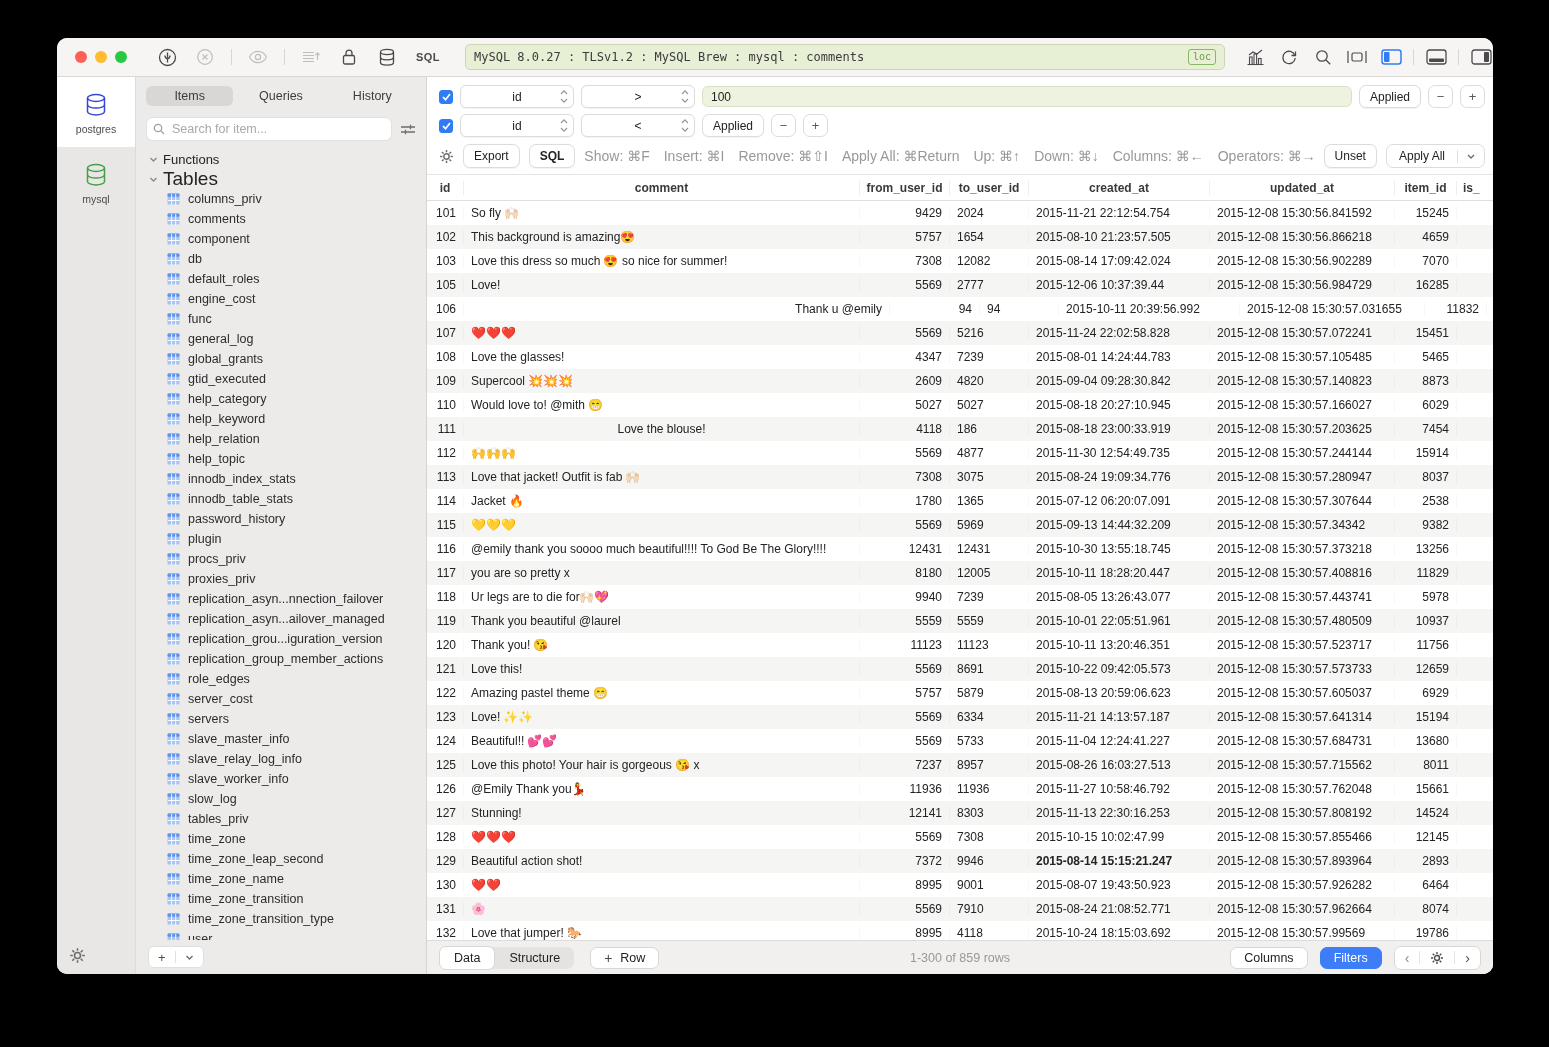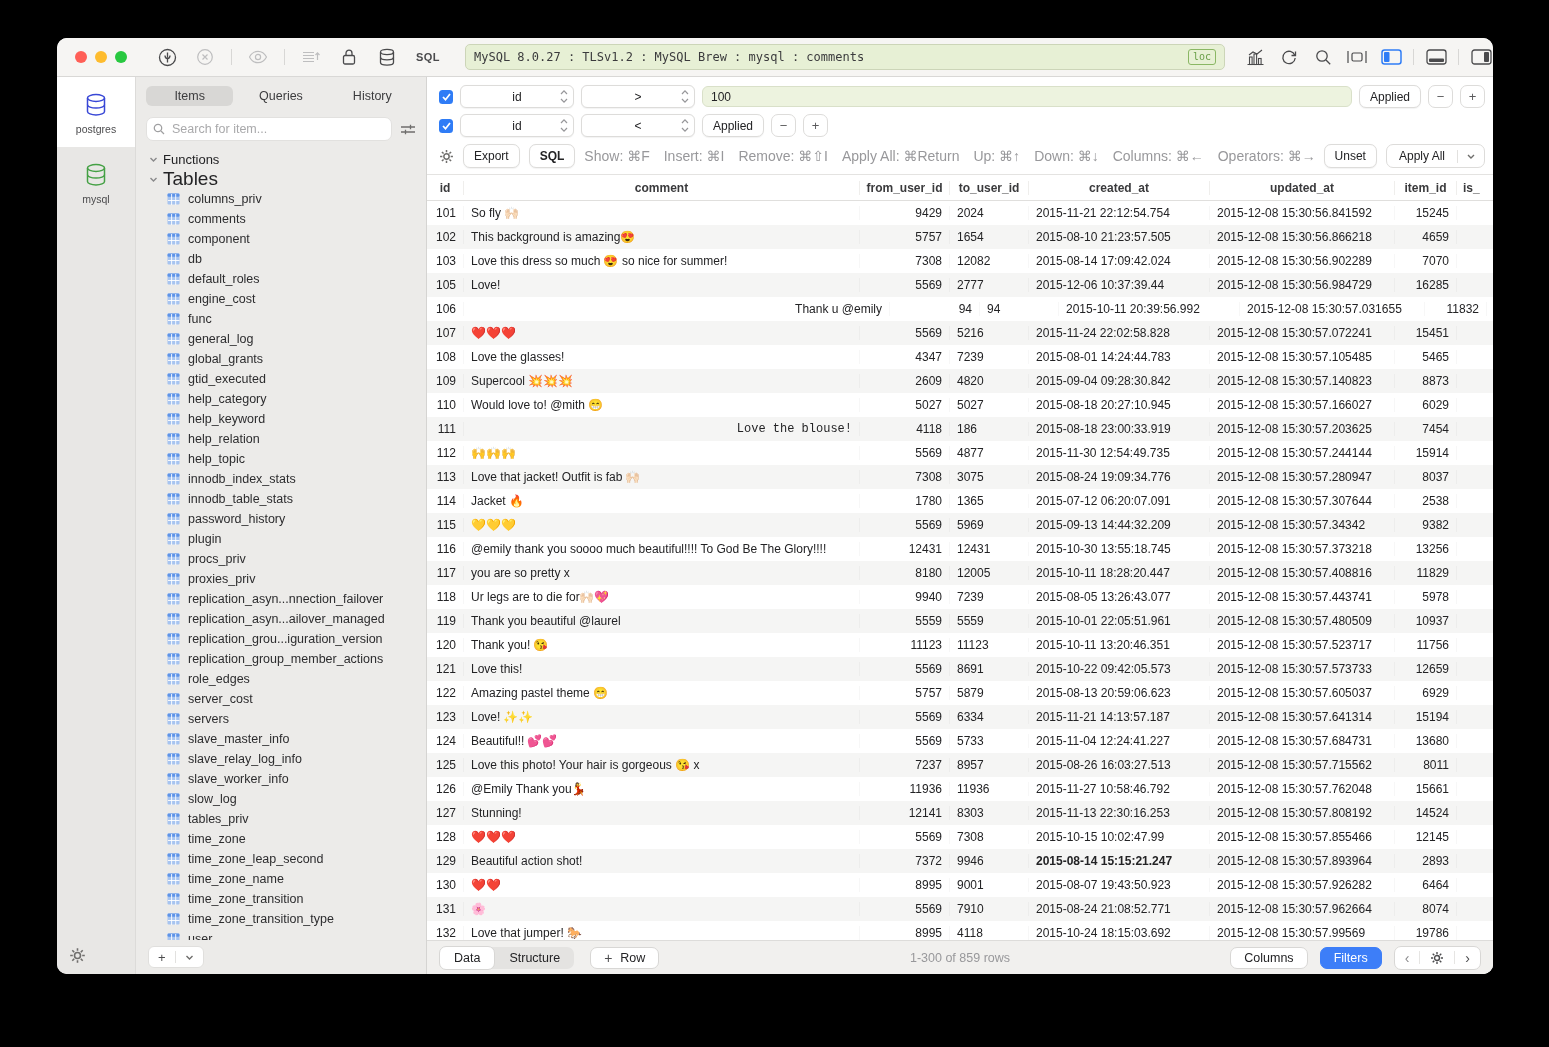--- a/index.html
+++ b/index.html
@@ -752,21 +752,21 @@
             <div class="g-cell" style="width: 396px; text-align: left;">Would love to! @mith 😁</div>
             <div class="g-cell" style="width: 90px; text-align: right;">5027</div>
             <div class="g-cell" style="width: 79px; text-align: left;">5027</div>
             <div class="g-cell" style="width: 181px; text-align: left;">2015-08-18 20:27:10.945</div>
             <div class="g-cell" style="width: 185px; text-align: left;">2015-12-08 15:30:57.166027</div>
             <div class="g-cell" style="width: 62px; text-align: right;">6029</div>
             <div class="g-cell" style="width: 41px; text-align: left;"></div>
           </div>
           <div class="g-row odd">
             <div class="g-cell" style="width: 37px; text-align: right;">111</div>
-            <div class="g-cell" style="width: 396px; text-align: right; font-family: Liberation Mono, monospace;">Love the blouse!</div>
+            <div class="g-cell" style="width: 396px; text-align: center;">Love the blouse!</div>
             <div class="g-cell" style="width: 90px; text-align: right;">4118</div>
             <div class="g-cell" style="width: 79px; text-align: left;">186</div>
             <div class="g-cell" style="width: 181px; text-align: left;">2015-08-18 23:00:33.919</div>
             <div class="g-cell" style="width: 185px; text-align: left;">2015-12-08 15:30:57.203625</div>
             <div class="g-cell" style="width: 62px; text-align: right;">7454</div>
             <div class="g-cell" style="width: 41px; text-align: left;"></div>
           </div>
           <div class="g-row">
             <div class="g-cell" style="width: 37px; text-align: right;">112</div>
             <div class="g-cell" style="width: 396px; text-align: left;">🙌🙌🙌</div>

